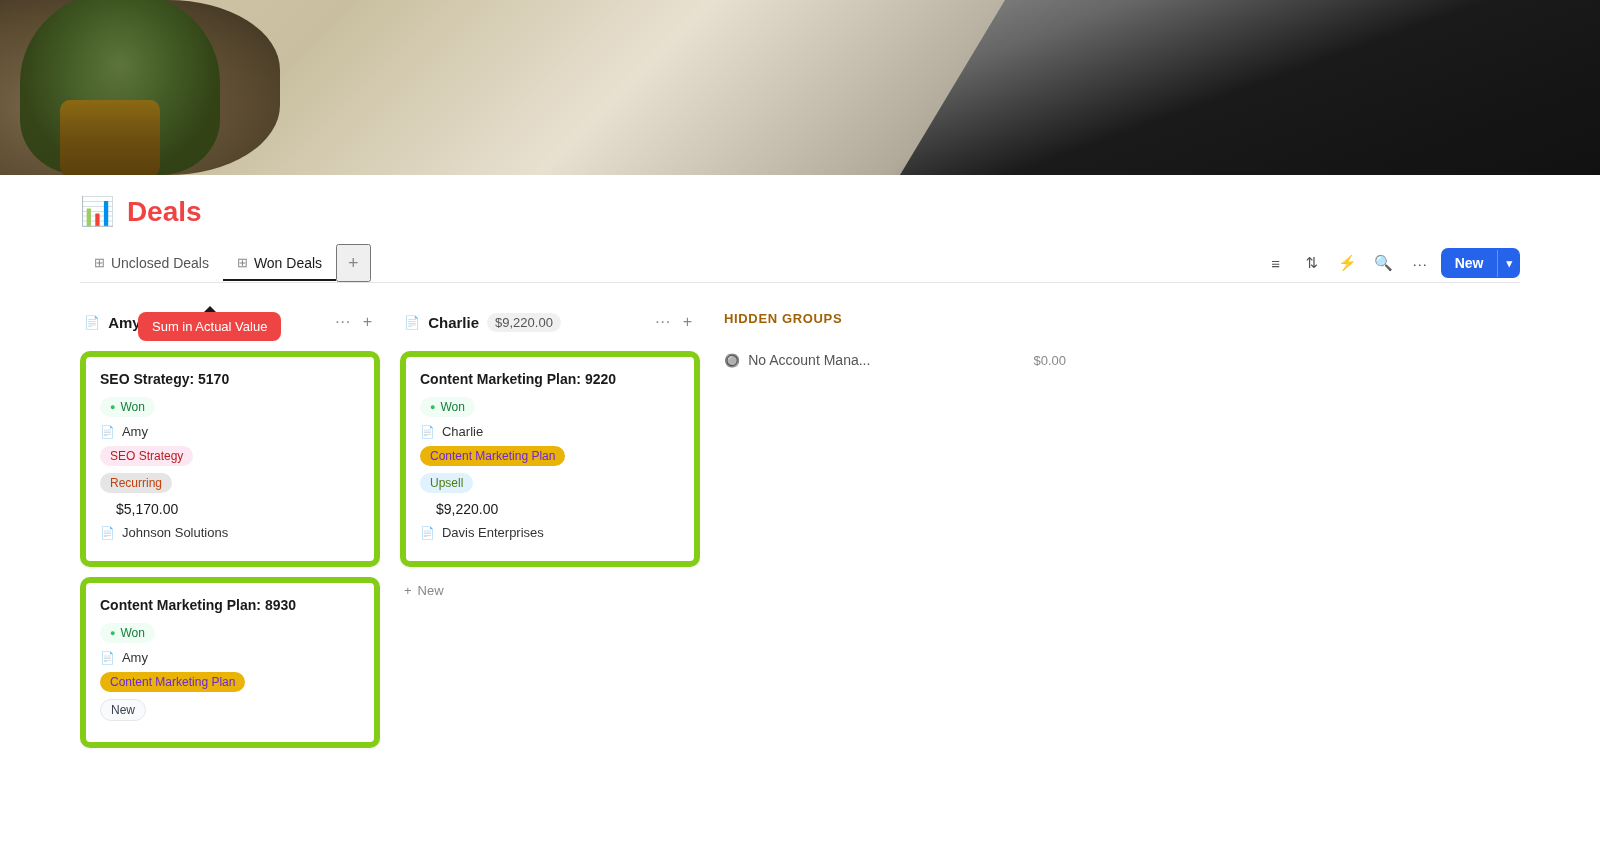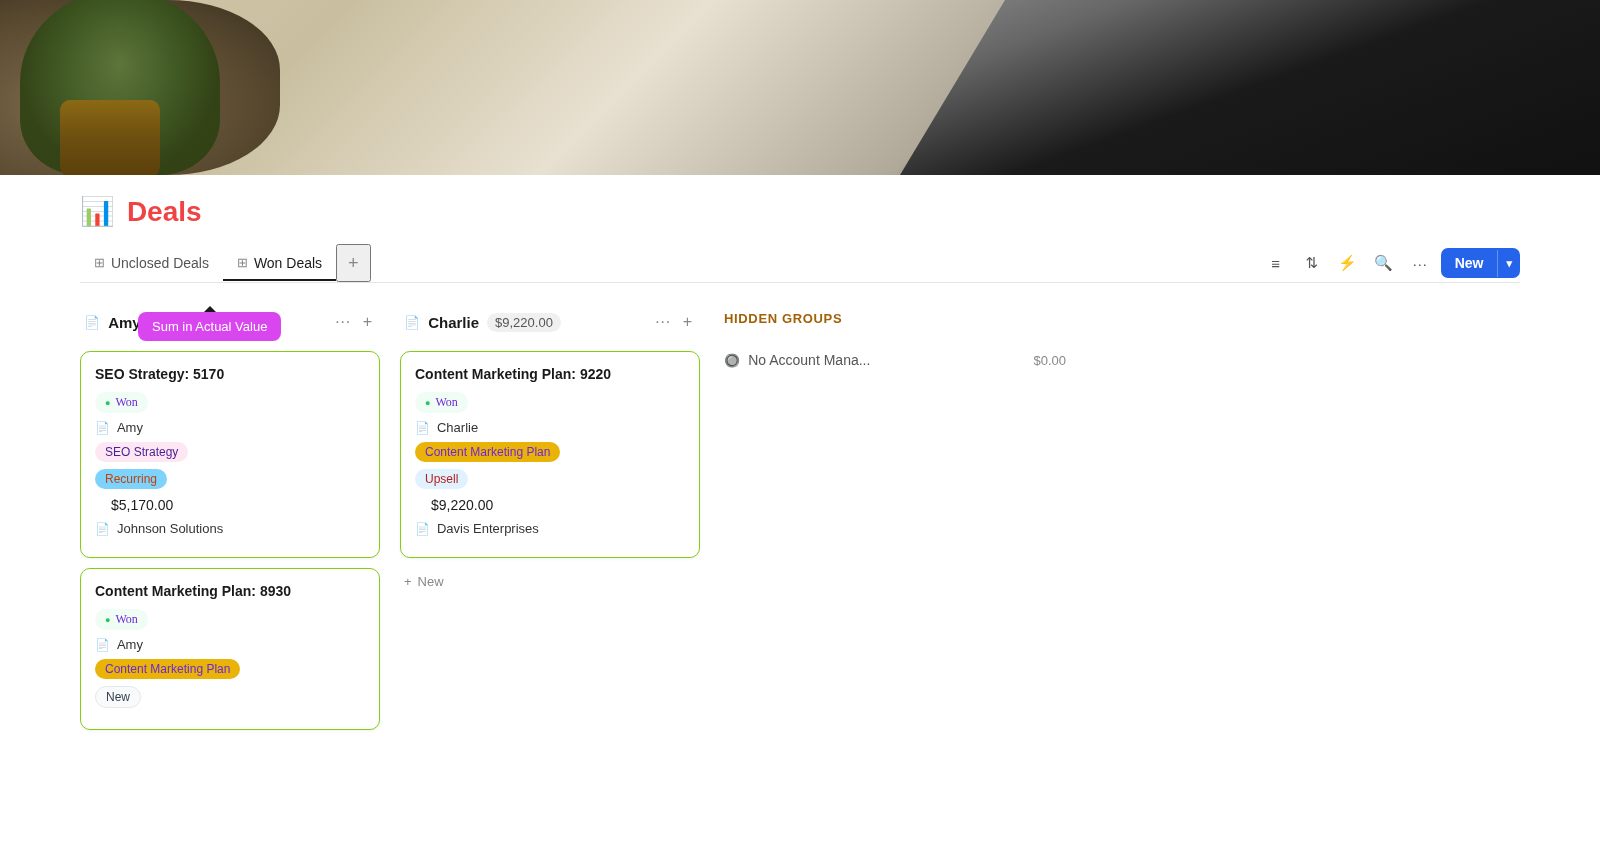--- a/index.html
+++ b/index.html
@@ -181,21 +181,21 @@
       display: flex;
       gap: 4px;
     }
     .col-btn {
       background: none; border: none; cursor: pointer;
       color: #888; font-size: 16px; padding: 2px 4px;
     }
 
     .card {
       background: #fff;
-      border: 1px solid #84cc16;
+      border: 6px solid #84cc16;
       border-radius: 10px;
       padding: 14px;
       margin-bottom: 10px;
       box-shadow: 0 1px 3px rgba(0,0,0,0.06);
     }
 
     .card-title {
       font-weight: 600;
       font-size: 14px;
       color: #1a1a1a;
@@ -214,27 +214,27 @@
 
     .badge {
       display: inline-flex;
       align-items: center;
       gap: 5px;
       padding: 3px 10px;
       border-radius: 12px;
       font-size: 12px;
       font-weight: 500;
     }
-    .badge-won { background: #f0fdf4; color: #6d28d9; font-family: Liberation Serif, serif; }
+    .badge-won { background: #f0fdf4; color: #15803d; }
     .badge-won::before { content: '●'; color: #22c55e; font-size: 9px; }
 
-    .badge-strategy { background: #fce7f3; color: #4c1d95; }
-    .badge-recurring { background: #7dd3fc; color: #c2410c; }
+    .badge-strategy { background: #fce7f3; color: #b91c1c; }
+    .badge-recurring { background: #e5e5e5; color: #c2410c; }
     .badge-content { background: #eab308; color: #6d28d9; }
-    .badge-upsell { background: #e0f2fe; color: #b91c1c; }
+    .badge-upsell { background: #e0f2fe; color: #4d7c0f; }
     .badge-new { background: #f9fafb; color: #374151; border: 1px solid #e5e7eb; }
 
     .card-amount {
       font-size: 14px;
       font-weight: 500;
       color: #1a1a1a;
       margin: 8px 16px;
     }
 
     .add-card-btn {
@@ -273,21 +273,21 @@
       padding: 8px 4px;
       font-size: 14px;
       color: #555;
     }
     .hidden-group-icon { font-size: 13px; color: #aaa; }
     .hidden-group-name { flex: 1; }
     .hidden-group-amount { color: #888; font-size: 13px; }
 
     .tooltip {
       position: absolute;
-      background: #d946ef;
+      background: #ef4444;
       color: #fff;
       font-size: 13px;
       padding: 7px 14px;
       border-radius: 8px;
       top: 312px;
       left: 138px;
       white-space: nowrap;
       z-index: 100;
       pointer-events: none;
     }

